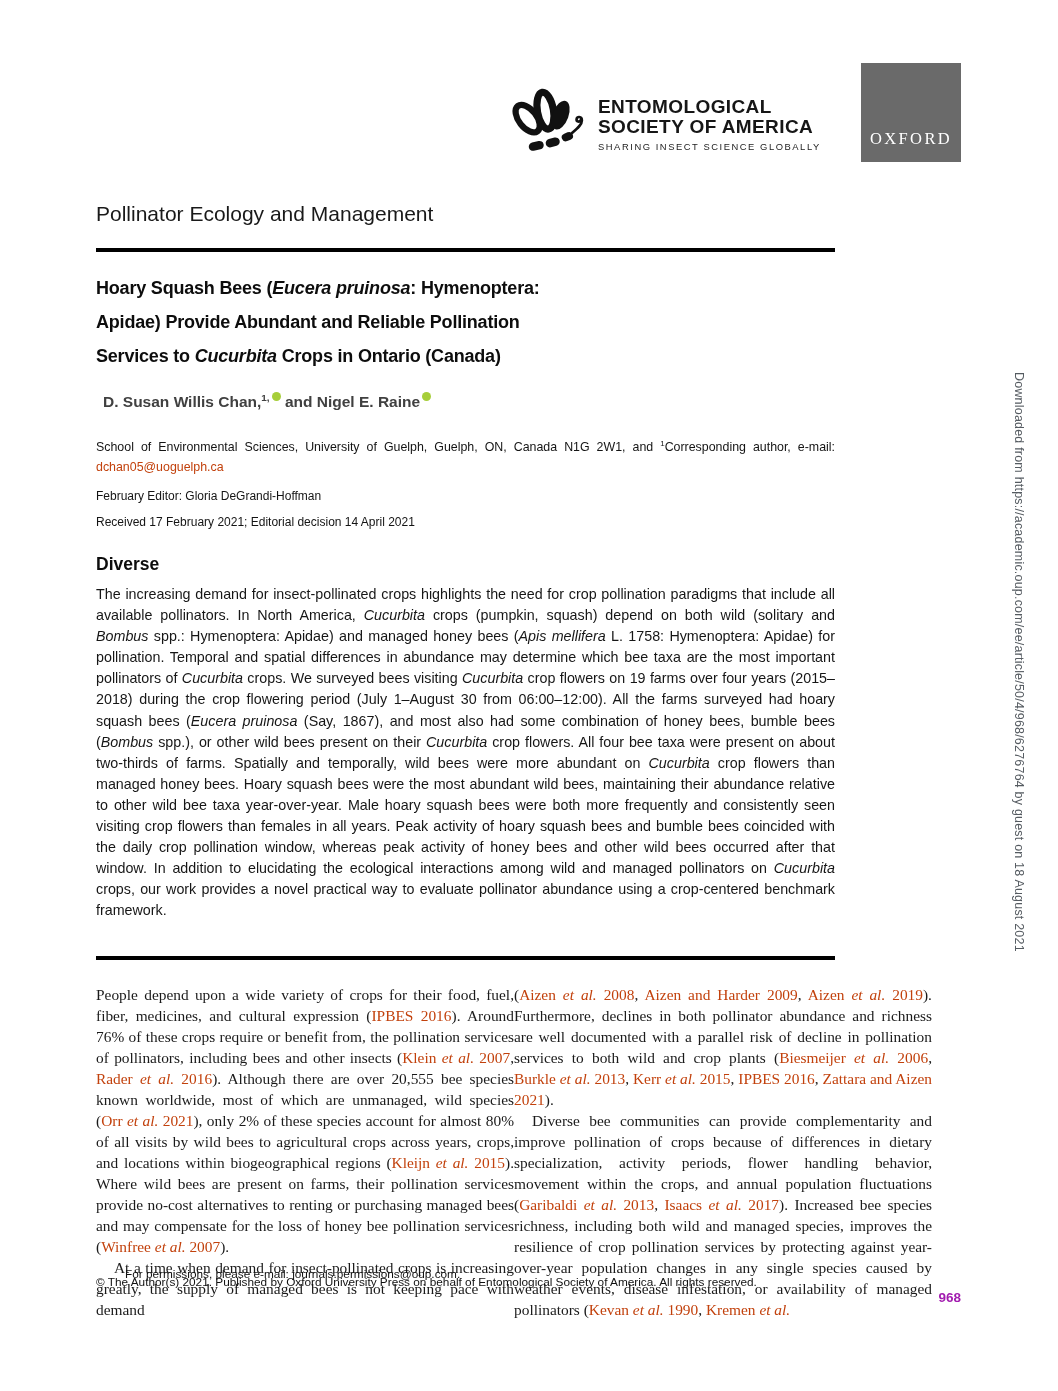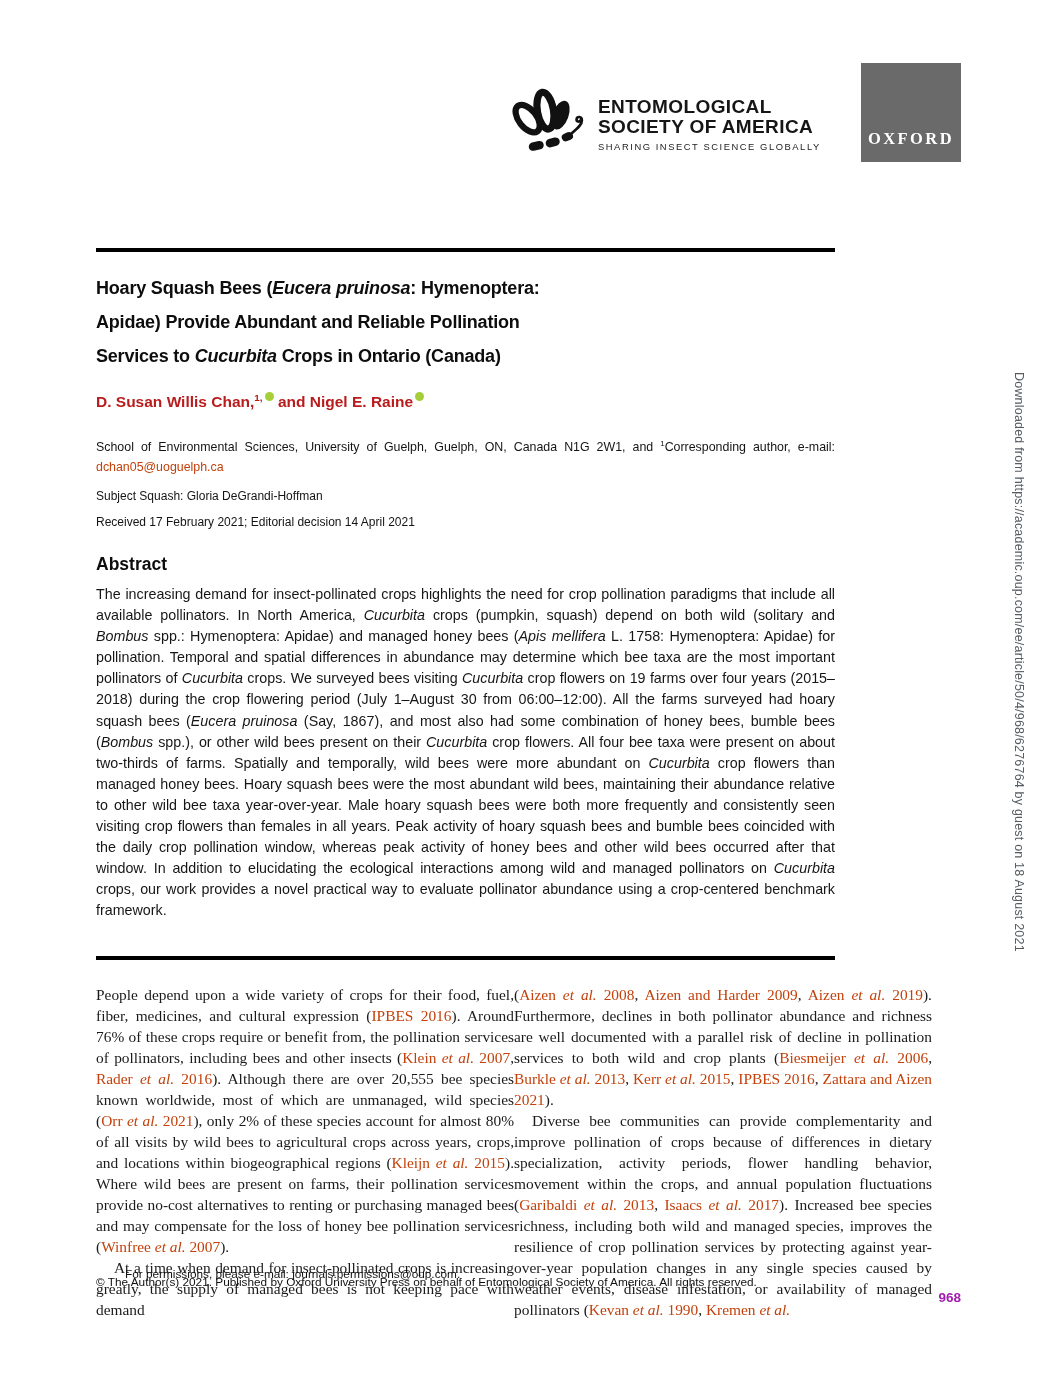--- a/index.html
+++ b/index.html
@@ -9,31 +9,31 @@
 
   
   .journal-info { position:absolute; left:96px; top:81px; font-size:12.4px; line-height:19.6px; color:#101010; }
   .esa-logo-wrap { position:absolute; left:509px; top:84px; display:flex; align-items:center; }
   .esa-mark { width:80px; height:80px; }
   .esa-text { margin-left:9px; }
   .esa-name { font-size:19px; font-weight:bold; letter-spacing:0.4px; line-height:20.5px; color:#161616; }
   .esa-tagline { font-size:9.4px; letter-spacing:1.55px; margin-top:3px; color:#1c1c1c; }
   .oxford-box { position:absolute; left:861px; top:63px; width:100px; height:99px; background:#6a6a6a;
     display:flex; align-items:flex-end; justify-content:center; padding-bottom:13px; }
-  .oxford-label { font-family:"Liberation Serif", serif; color:#ffffff; font-size:16.5px; letter-spacing:2.4px;font-weight:bold; }
+  .oxford-label { font-family:"Liberation Serif", serif; color:#ffffff; font-size:16.5px; letter-spacing:2.4px; }
 
   .section-heading { position:absolute; left:96px; top:202px; font-size:21px; color:#191919; }
   .rule { position:absolute; left:96px; width:739px; height:4px; background:#000; }
   .rule-top { top:248px; }
   .rule-mid { top:956px; }
 
   .article-title { position:absolute; left:96px; top:271px; width:720px; font-size:18px; font-weight:bold;
     line-height:34px; letter-spacing:-0.2px; color:#0d0d0d; white-space:pre-line; }
 
-  .authors { position:absolute; left:96px; top:392px; font-size:15.5px; font-weight:bold; color:#b91c1c; }
+  .authors { position:absolute; left:103px; top:392px; font-size:15.5px; font-weight:bold; color:#404040; }
   .affiliation { position:absolute; left:96px; top:437px; width:739px; font-size:12.4px; line-height:20px; text-align:justify; }
   .subject-editor { position:absolute; left:96px; top:489px; font-size:12px; }
   .received { position:absolute; left:96px; top:515px; font-size:12px; }
 
   .abstract-heading { position:absolute; left:96px; top:554px; font-size:17.5px; font-weight:bold; color:#0d0d0d; }
   .abstract-text { position:absolute; left:96px; top:584px; width:739px; font-size:14.3px; line-height:21.1px; text-align:justify; color:#161616; }
   .keywords { position:absolute; left:96px; top:920px; width:739px; font-size:12.5px; }
 
   .columns { position:absolute; left:96px; top:984px; width:867px; display:flex; 
     font-family:"Liberation Serif", serif; font-size:15.4px; line-height:21px; text-align:justify; color:#1a1a1a; }
@@ -77,34 +77,35 @@
       <div class="esa-name">ENTOMOLOGICAL</div>
       <div class="esa-name">SOCIETY OF AMERICA</div>
       <div class="esa-tagline">SHARING INSECT SCIENCE GLOBALLY</div>
     </div>
   </div>
 
   <div class="oxford-box">
     <span class="oxford-label">OXFORD</span>
   </div>
 
+  <div class="section-heading">Pollinator Ecology and Management</div>
   <div class="rule rule-top"></div>
 
   <h1 class="article-title"><span>Hoary Squash Bees (</span><span class="seg-i">Eucera pruinosa</span><span>: Hymenoptera:
 Apidae) Provide Abundant and Reliable Pollination
 Services to </span><span class="seg-i">Cucurbita</span><span> Crops in Ontario (Canada)</span></h1>
 
   <div class="authors"><span>D. Susan Willis Chan,</span><span class="seg-sup">1,</span><span class="seg-orcid"></span><span> and Nigel E. Raine</span><span class="seg-orcid"></span></div>
 
   <div class="affiliation"><span>School of Environmental Sciences, University of Guelph, Guelph, ON, Canada N1G 2W1, and </span><span class="seg-sup">1</span><span>Corresponding author, e-mail: </span><span class="seg-link">dchan05@uoguelph.ca</span></div>
 
-  <div class="subject-editor">Subject Squash: Gloria DeGrandi-Hoffman</div>
+  <div class="subject-editor">February Editor: Gloria DeGrandi-Hoffman</div>
   <div class="received">Received 17 February 2021; Editorial decision 14 April 2021</div>
 
-  <h2 class="abstract-heading">Abstract</h2>
+  <h2 class="abstract-heading">Diverse</h2>
   <p class="abstract-text"><span>The increasing demand for insect-pollinated crops highlights the need for crop pollination paradigms that include all available pollinators. In North America, </span><span class="seg-i">Cucurbita</span><span> crops (pumpkin, squash) depend on both wild (solitary and </span><span class="seg-i">Bombus</span><span> spp.: Hymenoptera: Apidae) and managed honey bees (</span><span class="seg-i">Apis mellifera</span><span> L. 1758: Hymenoptera: Apidae) for pollination. Temporal and spatial differences in abundance may determine which bee taxa are the most important pollinators of </span><span class="seg-i">Cucurbita</span><span> crops. We surveyed bees visiting </span><span class="seg-i">Cucurbita</span><span> crop flowers on 19 farms over four years (2015–2018) during the crop flowering period (July 1–August 30 from 06:00–12:00). All the farms surveyed had hoary squash bees (</span><span class="seg-i">Eucera pruinosa</span><span> (Say, 1867), and most also had some combination of honey bees, bumble bees (</span><span class="seg-i">Bombus</span><span> spp.), or other wild bees present on their </span><span class="seg-i">Cucurbita</span><span> crop flowers. All four bee taxa were present on about two-thirds of farms. Spatially and temporally, wild bees were more abundant on </span><span class="seg-i">Cucurbita</span><span> crop flowers than managed honey bees. Hoary squash bees were the most abundant wild bees, maintaining their abundance relative to other wild bee taxa year-over-year. Male hoary squash bees were both more frequently and consistently seen visiting crop flowers than females in all years. Peak activity of hoary squash bees and bumble bees coincided with the daily crop pollination window, whereas peak activity of honey bees and other wild bees occurred after that window. In addition to elucidating the ecological interactions among wild and managed pollinators on </span><span class="seg-i">Cucurbita</span><span> crops, our work provides a novel practical way to evaluate pollinator abundance using a crop-centered benchmark framework.</span></p>
 
   <div class="rule rule-mid"></div>
 
   <div class="columns">
     <div class="col">
       <p><span>People depend upon a wide variety of crops for their food, fuel, fiber, medicines, and cultural expression (</span><span class="seg-link">IPBES 2016</span><span>). Around 76% of these crops require or benefit from, the pollination services of pollinators, including bees and other insects (</span><span class="seg-link">Klein </span><span class="seg-i seg-link">et al.</span><span class="seg-link"> 2007</span><span>, </span><span class="seg-link">Rader </span><span class="seg-i seg-link">et al.</span><span class="seg-link"> 2016</span><span>). Although there are over 20,555 bee species known worldwide, most of which are unmanaged, wild species (</span><span class="seg-link">Orr </span><span class="seg-i seg-link">et al.</span><span class="seg-link"> 2021</span><span>), only 2% of these species account for almost 80% of all visits by wild bees to agricultural crops across years, crops, and locations within biogeographical regions (</span><span class="seg-link">Kleijn </span><span class="seg-i seg-link">et al.</span><span class="seg-link"> 2015</span><span>). Where wild bees are present on farms, their pollination services provide no-cost alternatives to renting or purchasing managed bees and may compensate for the loss of honey bee pollination services (</span><span class="seg-link">Winfree </span><span class="seg-i seg-link">et al.</span><span class="seg-link"> 2007</span><span>).</span></p>
       <p class="para-indent"><span>At a time when demand for insect-pollinated crops is increasing greatly, the supply of managed bees is not keeping pace with demand</span></p>
     </div>
     <div class="col">

